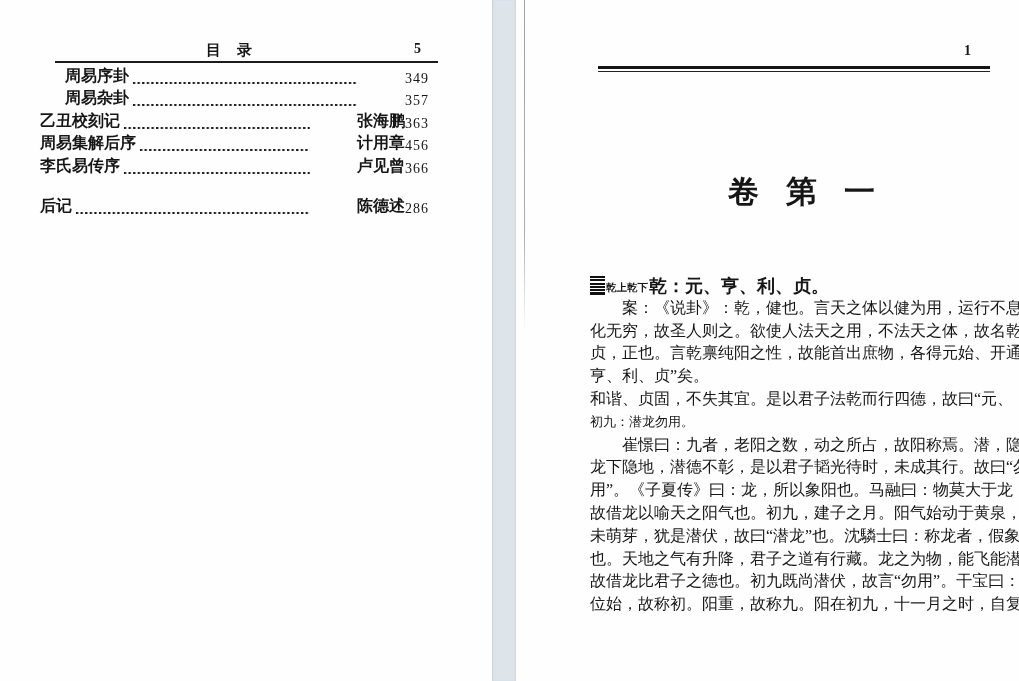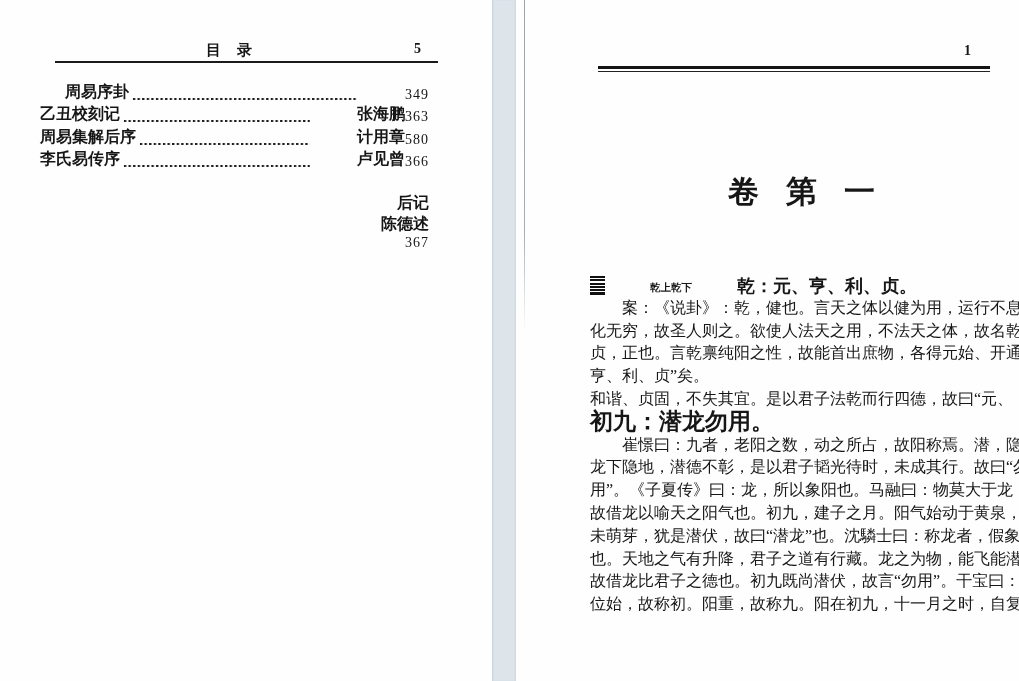--- a/index.html
+++ b/index.html
@@ -36,34 +36,34 @@
     font-weight: bold;
   }
   .l-rule {
     position: absolute;
     left: 55px; top: 61px;
     width: 383px; height: 2px;
     background: #1b1b1b;
   }
   .toc {
     position: absolute;
-    left: 40px; top: 86px;
+    left: 40px; top: 70px;
     width: 389px;
   }
   .toc-row {
     display: flex;
     align-items: flex-end;
     height: 17px;
     margin-bottom: 5.4px;
     font-size: 16px;
     font-weight: bold;
     white-space: nowrap;
   }
   .toc-row.indent { padding-left: 25px; }
-  .toc-row.gap-before { margin-top: 23px; flex-direction: column; }
+  .toc-row.gap-before { margin-top: 23px; }
   .toc-leader {
     flex: 1 1 auto;
     height: 14px;
     margin: 0 3px;
     background-image: radial-gradient(circle at 2px 10px, #1c1c1c 1.15px, rgba(0,0,0,0) 1.5px);
     background-size: 4.6px 14px;
     background-repeat: repeat-x;
   }
   .toc-title { flex: 0 0 auto; }
   .toc-author { flex: 0 0 auto; margin-left: 44px; }
@@ -119,22 +119,22 @@
     width: 402px;
   }
   .line {
     height: 22.8px;
     line-height: 22.8px;
     font-size: 16px;
     white-space: nowrap;
     overflow: visible;
   }
   .line.indent { padding-left: 32px; }
-  .line.bold-head { font-weight: bold; font-size: 23px; }
-  .statement-line { display: flex; align-items: flex-end; height: 22.8px; gap: 44px; }
+  .line.bold-head { font-weight: normal; font-size: 13px; }
+  .statement-line { display: flex; align-items: flex-end; height: 22.8px; }
   .hexagram-glyph {
     display: inline-block;
     width: 15px; height: 19px;
     margin-bottom: 2px;
     background: repeating-linear-gradient(to bottom, #111 0px, #111 2px, rgba(0,0,0,0) 2px, rgba(0,0,0,0) 3.3px);
     flex: 0 0 auto;
   }
   .hexagram-annotation {
     font-size: 10.5px;
     font-weight: bold;
@@ -161,43 +161,49 @@
     <div class="l-header-num">5</div>
     <div class="l-rule"></div>
 
     <div class="toc">
       <div class="toc-row indent">
         <span class="toc-title">周易序卦</span>
         <span class="toc-leader"></span>
         <span class="toc-author"></span>
         <span class="toc-pagenum">349</span>
       </div>
+      <div class="toc-row indent">
+        <span class="toc-title">周易杂卦</span>
+        <span class="toc-leader"></span>
+        <span class="toc-author"></span>
+        <span class="toc-pagenum">357</span>
+      </div>
       <div class="toc-row">
         <span class="toc-title">乙丑校刻记</span>
         <span class="toc-leader"></span>
         <span class="toc-author">张海鹏</span>
         <span class="toc-pagenum">363</span>
       </div>
       <div class="toc-row">
         <span class="toc-title">周易集解后序</span>
         <span class="toc-leader"></span>
         <span class="toc-author">计用章</span>
-        <span class="toc-pagenum">580</span>
+        <span class="toc-pagenum">456</span>
       </div>
       <div class="toc-row">
         <span class="toc-title">李氏易传序</span>
         <span class="toc-leader"></span>
         <span class="toc-author">卢见曾</span>
         <span class="toc-pagenum">366</span>
       </div>
       <div class="toc-row gap-before">
         <span class="toc-title">后记</span>
         <span class="toc-leader"></span>
         <span class="toc-author">陈德述</span>
-        <span class="toc-pagenum">367</span>
+        <span class="toc-pagenum">286</span>
       </div>
     </div>
   </div>
 
   <div class="gutter-strip"></div>
 
   <div class="page-right">
     <div class="scan-gutter-line"></div>
     <div class="r-page-num">1</div>
     <div class="r-double-rule">

